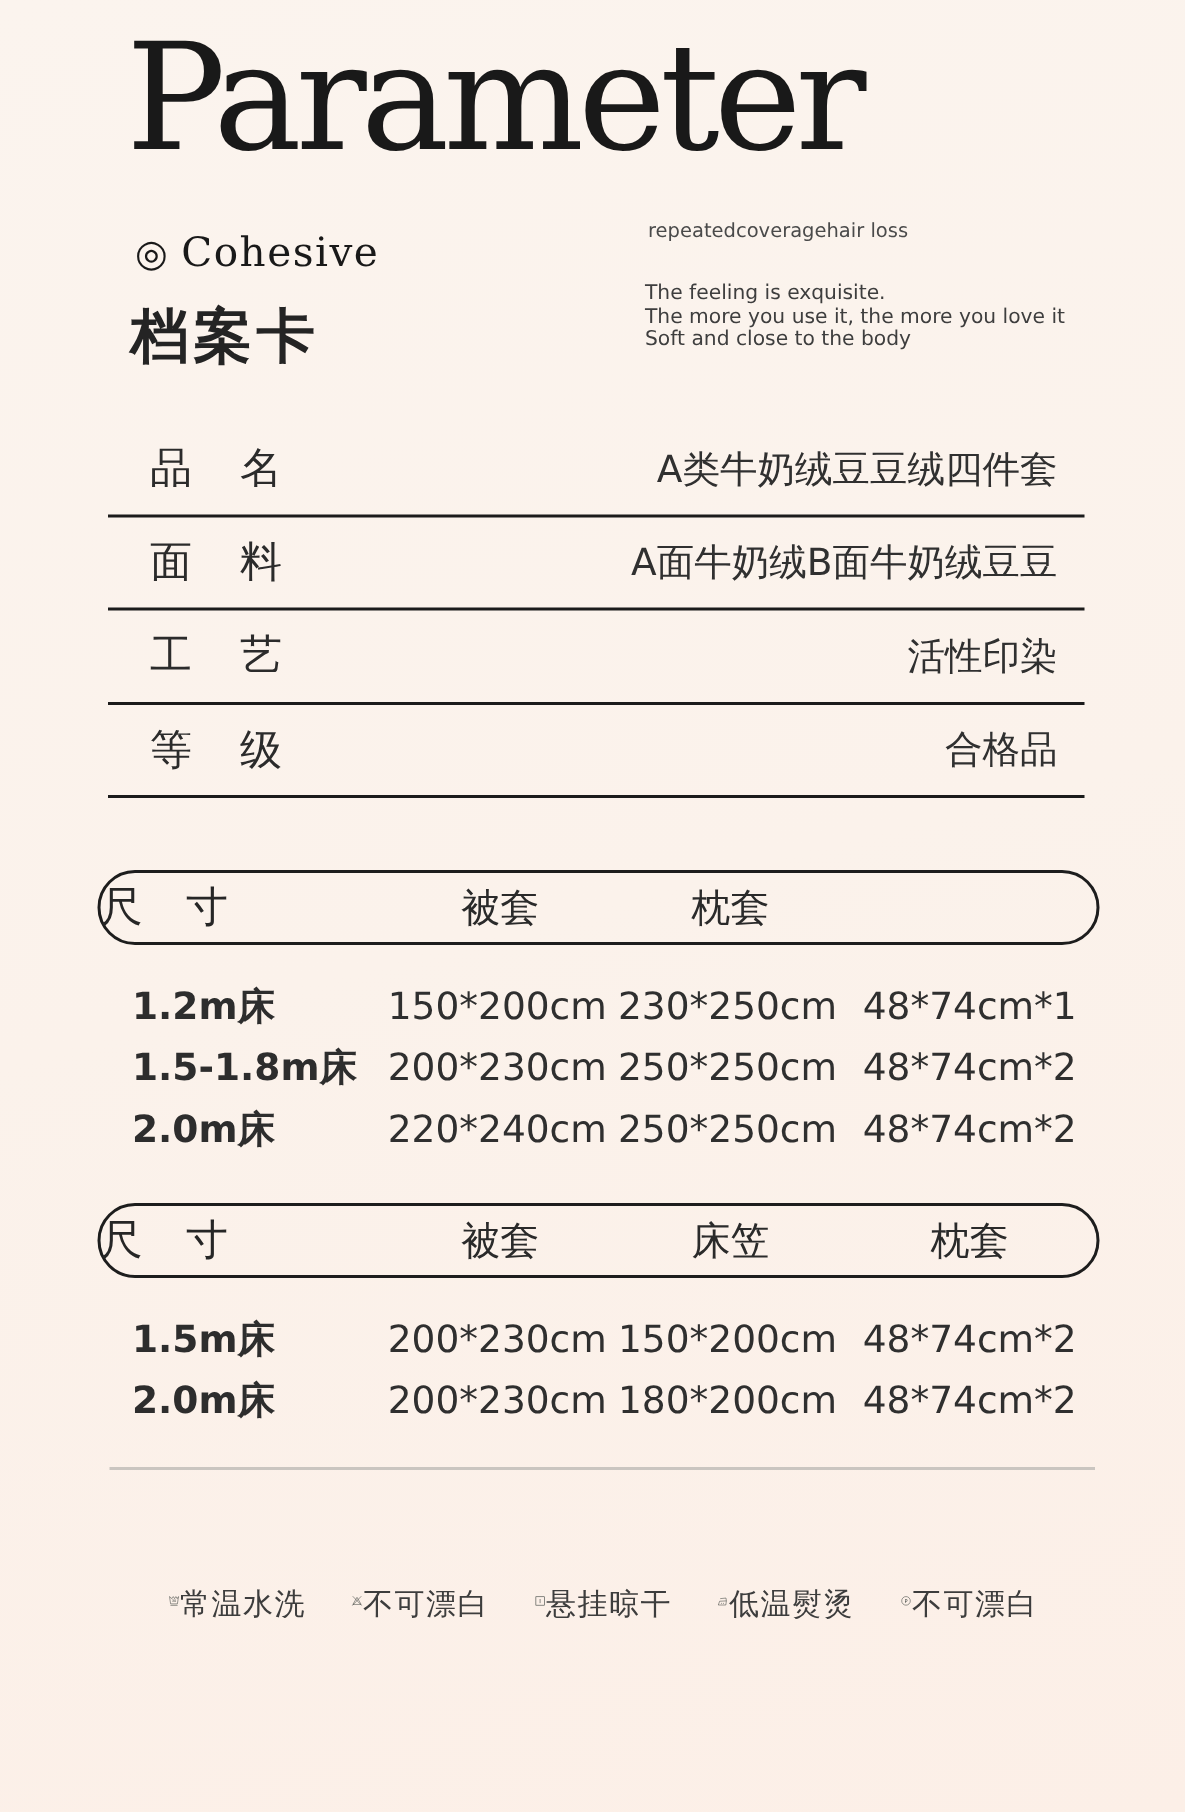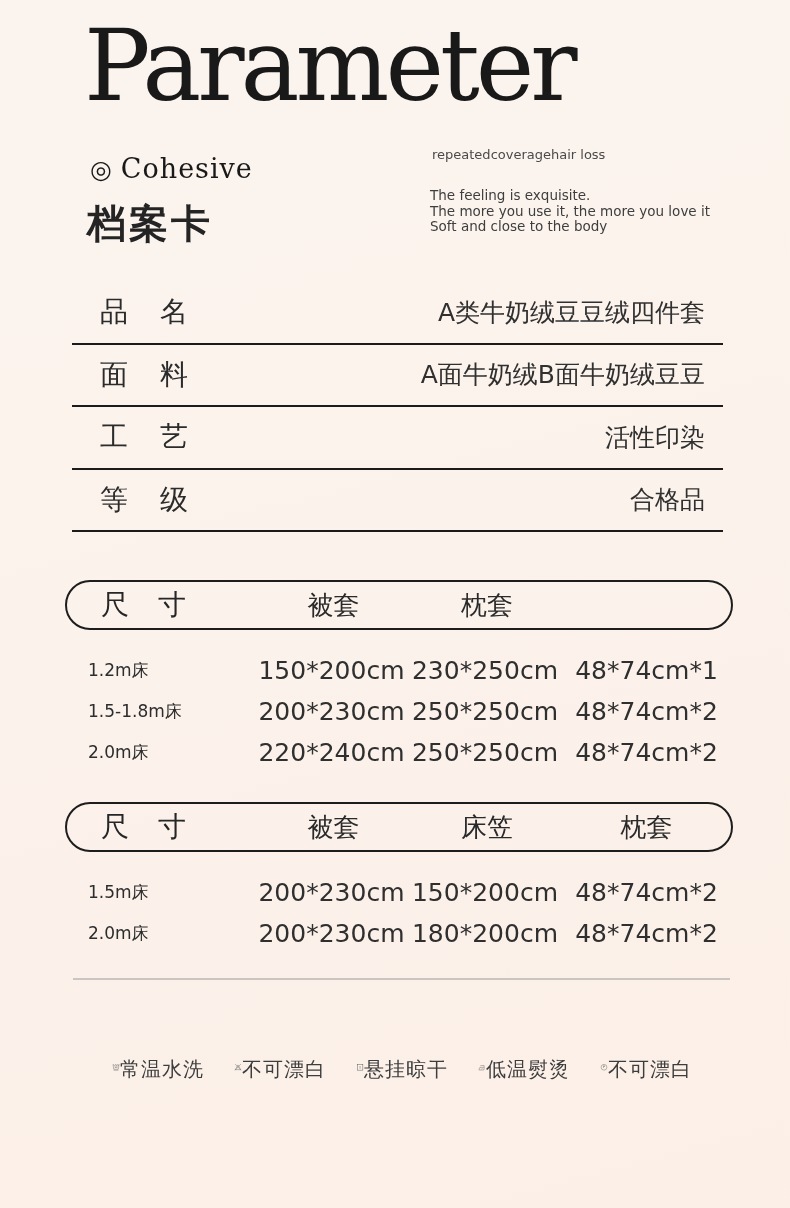--- a/index.html
+++ b/index.html
@@ -48,29 +48,29 @@
     color:#2b2b2b;font-weight:400;
   }
   .spec-value{font-size:25px;color:#303030;white-space:nowrap;}
   .pill{
     position:absolute;left:65px;width:668px;height:50px;
     border:2px solid #1d1d1d;border-radius:26px;
     box-sizing:border-box;
     display:grid;grid-template-columns:188px 157px 150px 1fr;
     align-items:center;
   }
-  .pill-c0{padding-left:34px;font-size:28px;letter-spacing:29px;white-space:nowrap;color:#262626;}
+  .pill-c0{font-size:28px;letter-spacing:29px;white-space:nowrap;color:#262626;}
   .pill-c{font-size:26px;text-align:center;color:#2a2a2a;white-space:nowrap;}
   .srows{position:absolute;left:65px;width:668px;}
   .srow{
     height:41px;
     display:grid;grid-template-columns:188px 157px 150px 1fr;
     align-items:center;
   }
-  .srow .c0{padding-left:23px;font-size:17px;color:#2d2d2d;white-space:nowrap;}
+  .srow .c0{padding-left:23px;font-size:25px;color:#2d2d2d;white-space:nowrap;font-weight:bold;}
   .srow .c{font-size:25px;text-align:center;color:#2f2f2f;white-space:nowrap;}
   .divider{
     position:absolute;left:73px;top:978px;width:657px;height:2px;
     background:#cac5c0;
   }
   .care{
     position:absolute;left:112px;top:1036px;width:580px;
     display:flex;justify-content:space-between;
   }
   .care-item{display:flex;flex-direction:row;align-items:center;width:92px;}

